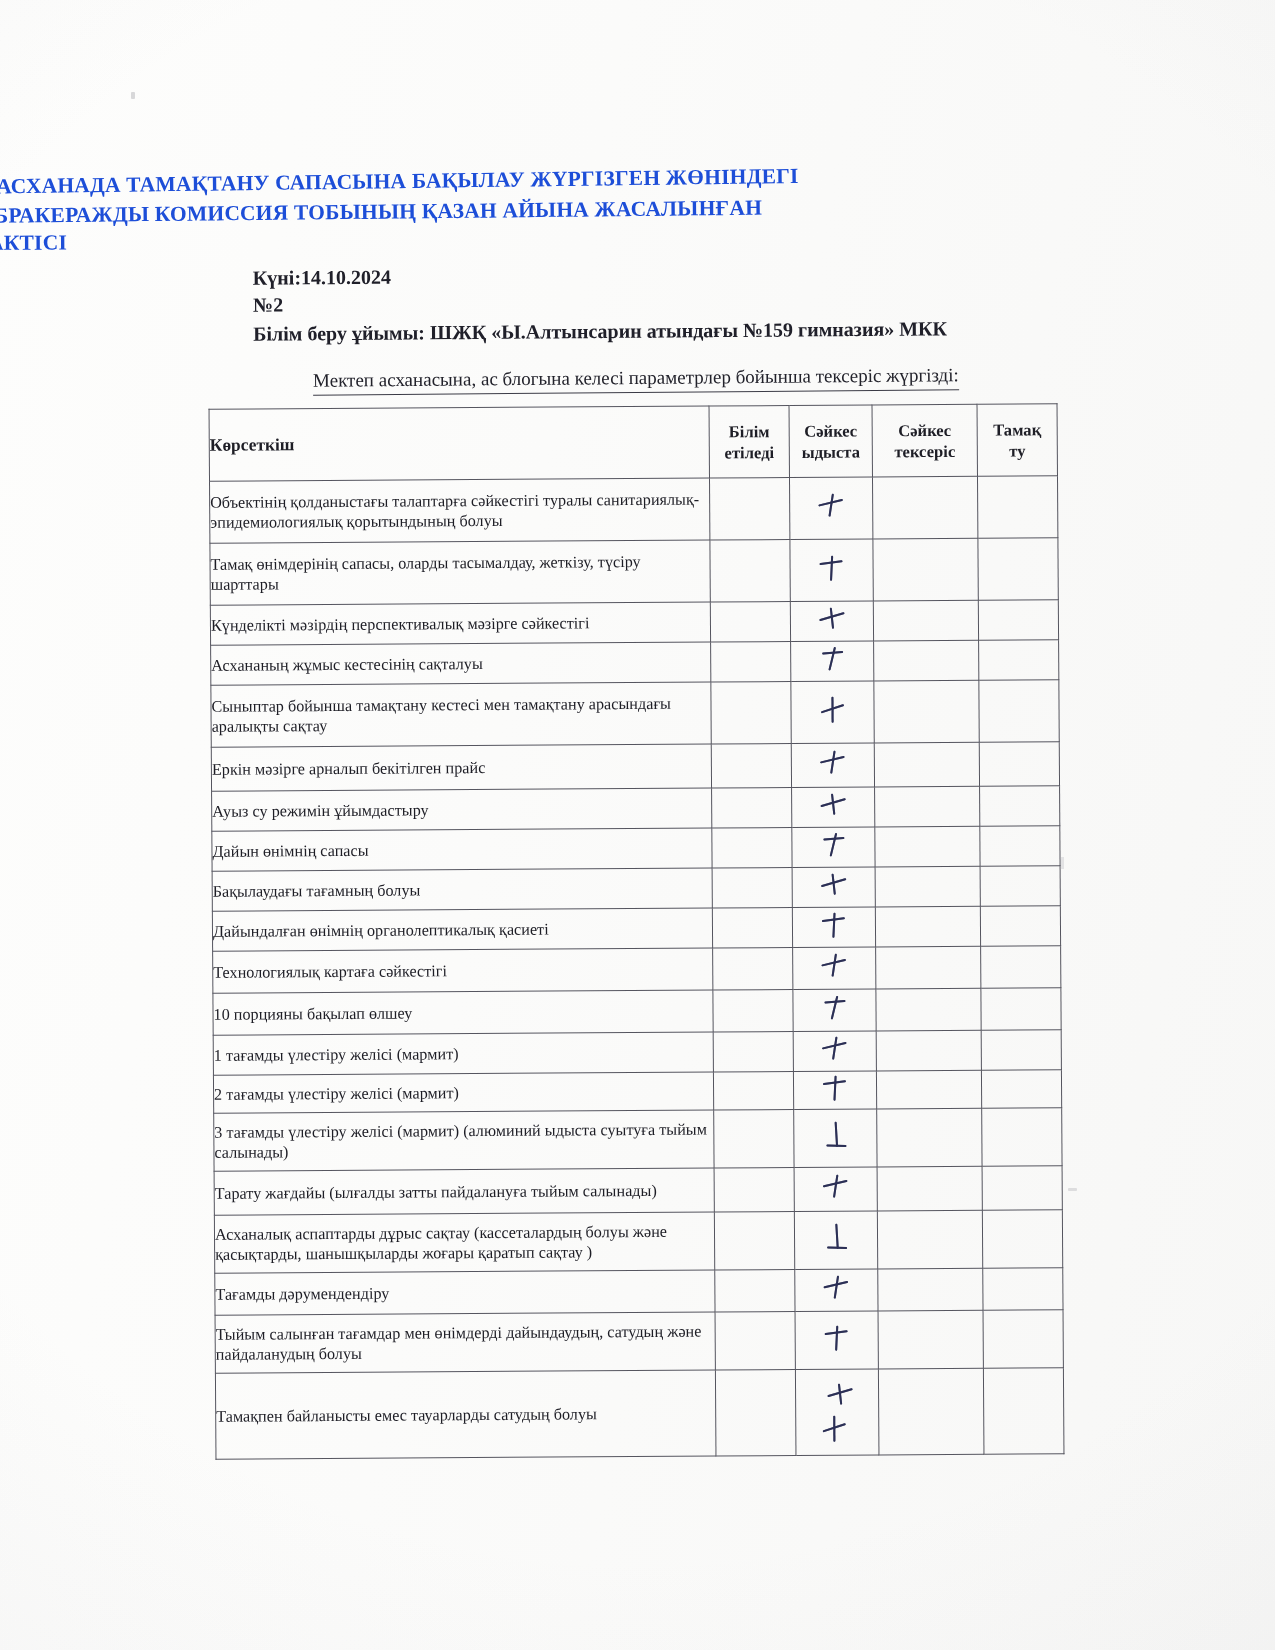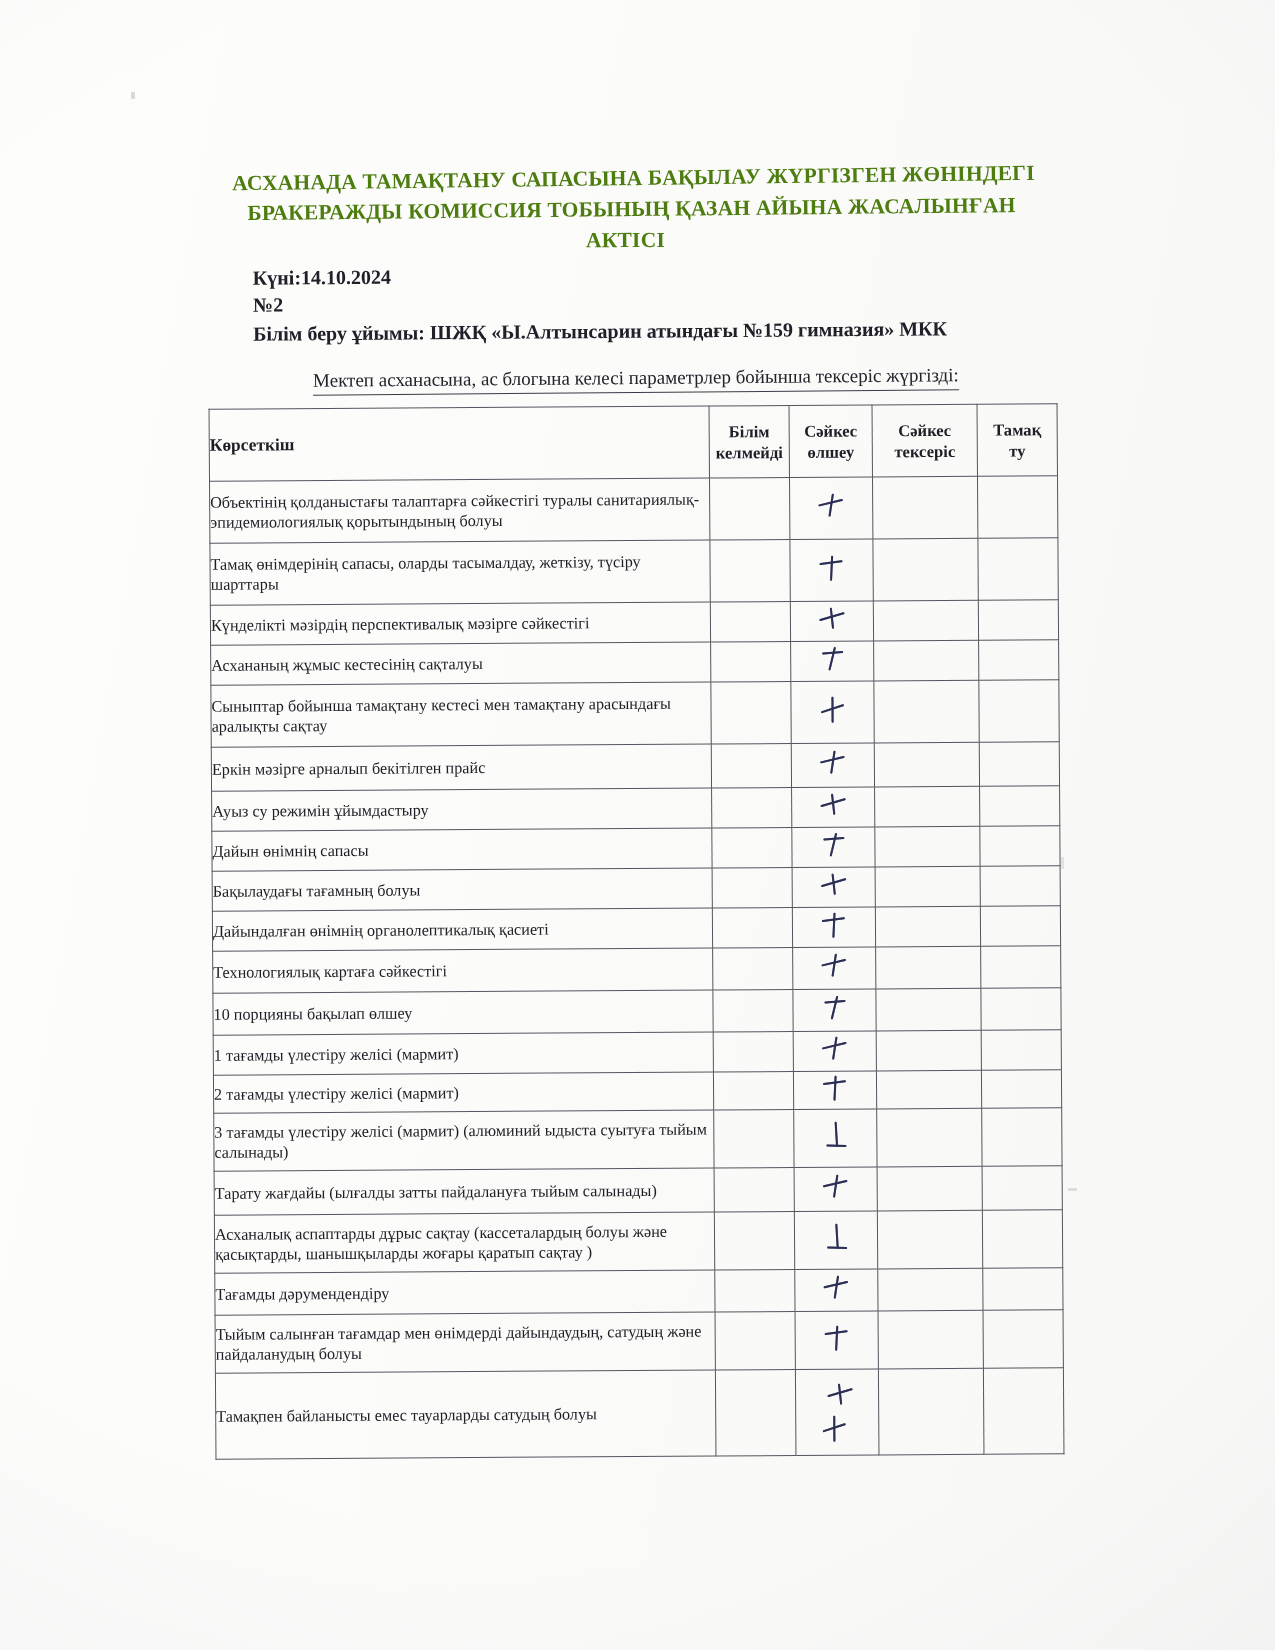--- a/index.html
+++ b/index.html
@@ -57,26 +57,26 @@
     background: #c8c8cc;
     opacity: .45;
   }
 
   
   #title-block {
     position: absolute;
     left: 0;
     top: 163px;
     width: 1275px;
-    text-align: center;
+    text-align: left;
     font-weight: bold;
     font-size: 21.5px;
     line-height: 31px;
     letter-spacing: .2px;
-    color: #4d7c0f;
+    color: #1d4ed8;
   }
   .title-line {
     display: block;
     white-space: nowrap;
   }
   #title-l1 { transform: rotate(-0.75deg) translateX(-4px); }
   #title-l2 { transform: rotate(-0.6deg) translateX(-6px); }
   #title-l3 { transform: rotate(-0.25deg) translateX(-12px); }
 
   
@@ -244,25 +244,25 @@
           <col class="colw-req">
           <col class="colw-yes">
           <col class="colw-no">
           <col class="colw-note">
       </colgroup>
       <thead>
         <tr style="height:72px;">
           <th class="h-ind">Көрсеткіш</th>
           <th class="h-col">
             <span>Білім</span>
-            <span>келмейді</span>
+            <span>етіледі</span>
           </th>
           <th class="h-col">
             <span>Сәйкес</span>
-            <span>өлшеу</span>
+            <span>ыдыста</span>
           </th>
           <th class="h-col">
             <span>Сәйкес</span>
             <span>тексеріс</span>
           </th>
           <th class="h-col">
             <span>Тамақ</span>
             <span>ту</span>
           </th>
         </tr>

